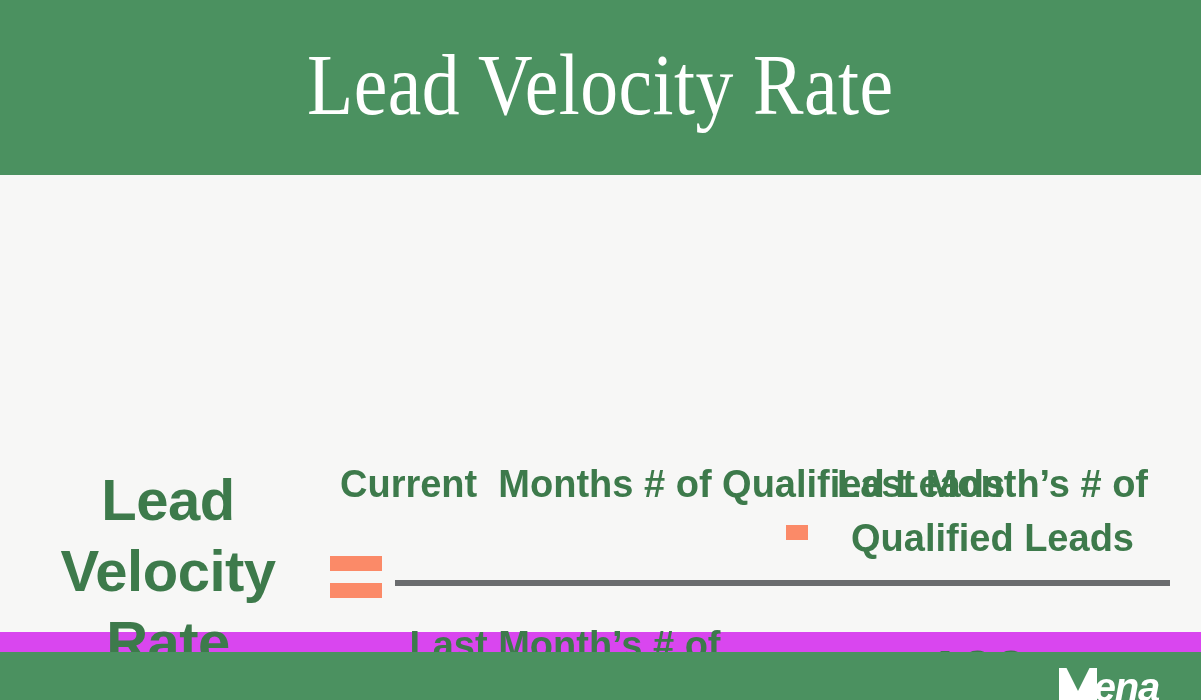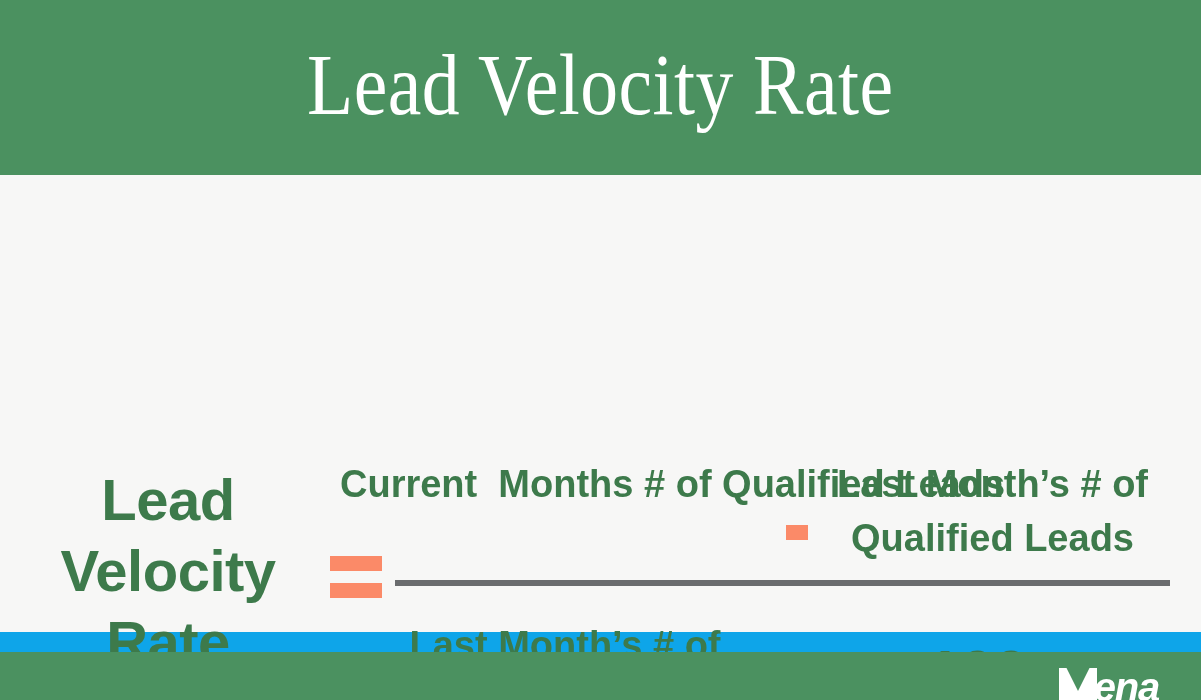--- a/index.html
+++ b/index.html
@@ -11,21 +11,21 @@
     height: 700px;
     background: #f7f7f6;
     font-family: "Liberation Sans", sans-serif;
     overflow: hidden;
   }
 
   #infographic {
     position: relative;
     width: 1201px;
     height: 700px;
-    background: #0ea5e9;
+    background: #d946ef;
   }
 
   
   .header-band {
     position: absolute;
     left: 0;
     top: 0;
     width: 1201px;
     height: 175px;
     background: #4b9160;

